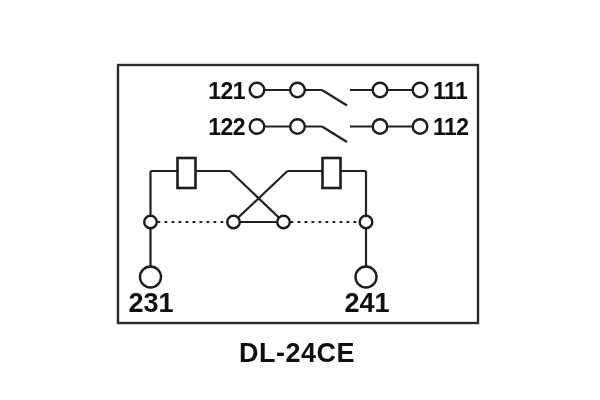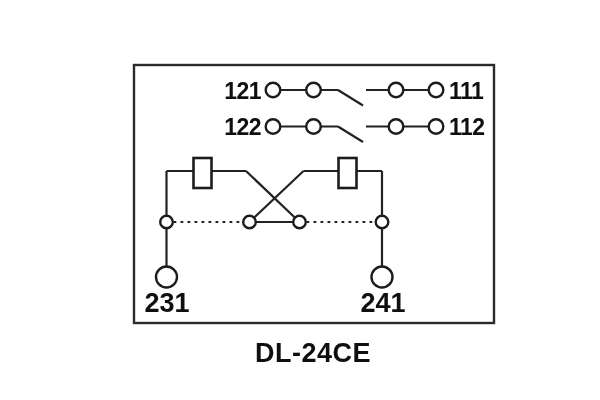--- a/index.html
+++ b/index.html
@@ -9,21 +9,20 @@
     width: 600px;
     height: 400px;
     overflow: hidden;
     font-family: "Liberation Sans", sans-serif;
   }
   .stage {
     position: relative;
     width: 480px;
     height: 400px;
     background: #ffffff;
-    padding-left: 16px;
   }
   svg { display: block; }
   .wire {
     stroke: #222222;
     stroke-width: 2.2;
     fill: none;
     stroke-linecap: butt;
   }
   .wire-dotted {
     stroke: #222222;

